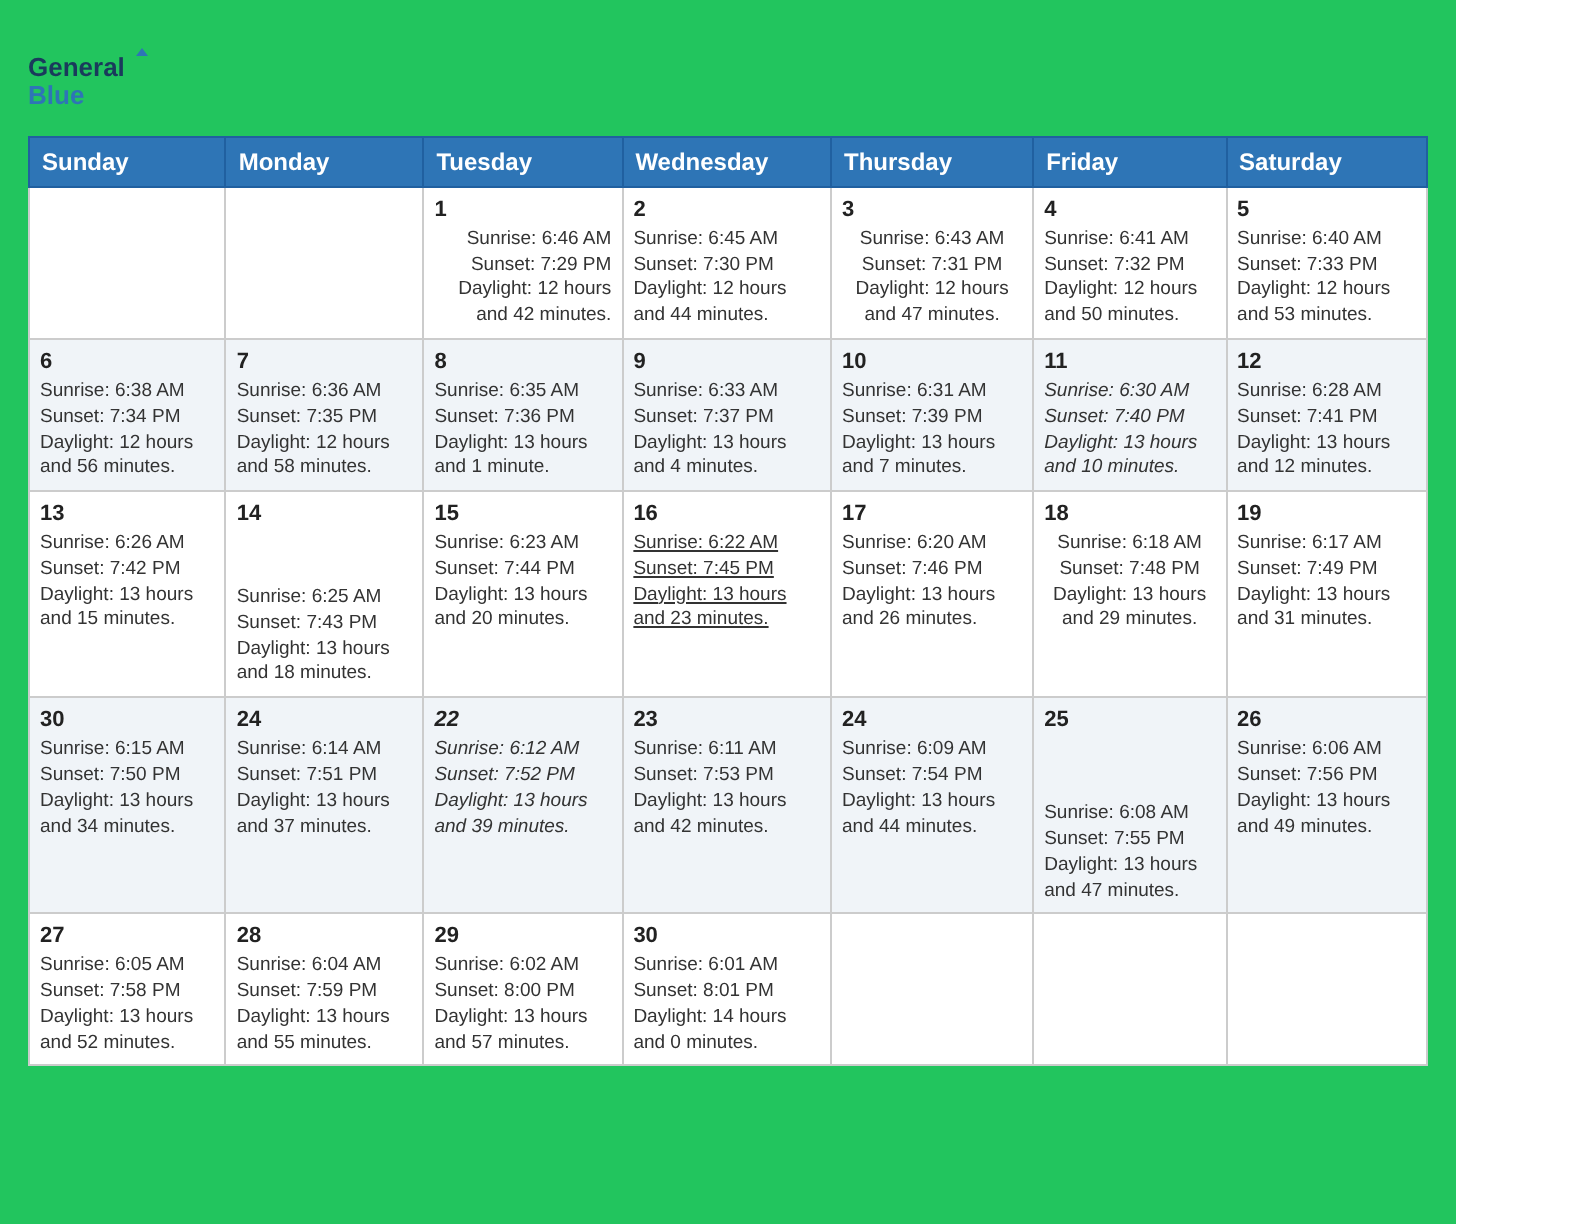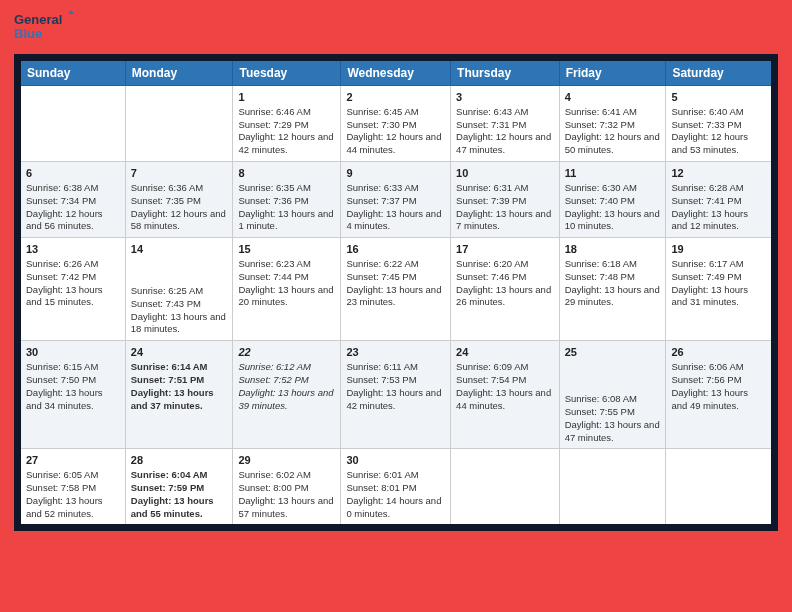--- a/index.html
+++ b/index.html
@@ -4,24 +4,24 @@
   <style>
     * { box-sizing: border-box; margin: 0; padding: 0; }
     body {
       font-family: Arial, sans-serif;
       background: #fff;
       width: 792px;
       height: 612px;
       overflow: hidden;
     }
     .page {
-      width: 792px;
+      width: 728px;
       min-height: 612px;
-      background: #ef4444;
-      padding: 10px 14px 10px 14px;
+      background: #22c55e;
+      padding: 24px 14px 10px 14px;
     }
     .header {
       display: flex;
       justify-content: space-between;
       align-items: flex-start;
       margin-bottom: 8px;
     }
     .logo {
       display: flex;
       align-items: center;
@@ -36,21 +36,21 @@
       color: #1a3a5c;
       line-height: 1.1;
     }
     .subtitle {
       font-size: 14px;
       color: #333;
     }
     .calendar {
       width: 100%;
       border-collapse: collapse;
-      border: 7px solid #0f172a;
+      border: 1px solid #0f172a;
     }
     .calendar th {
       background: #2e75b6;
       color: #fff;
       font-size: 12px;
       font-weight: bold;
       padding: 5px 6px;
       text-align: left;
       border: 1px solid #2060a0;
     }
@@ -112,33 +112,33 @@
           <th>Friday</th>
           <th>Saturday</th>
         </tr>
     </thead>
     <tbody id="calendar-body">
     <tr>
           <td class="empty-cell"></td>
           <td class="empty-cell"></td>
           <td>
             <span class="day-num">1</span>
-            <div class="day-info" style="white-space: pre-line;">Sunrise: 6:46 AM
+            <div class="day-info" style="white-space: pre-line; text-align: right;">Sunrise: 6:46 AM
 Sunset: 7:29 PM
 Daylight: 12 hours and 42 minutes.</div>
           </td>
           <td>
             <span class="day-num">2</span>
             <div class="day-info" style="white-space: pre-line;">Sunrise: 6:45 AM
 Sunset: 7:30 PM
 Daylight: 12 hours and 44 minutes.</div>
           </td>
           <td>
             <span class="day-num">3</span>
-            <div class="day-info" style="white-space: pre-line;">Sunrise: 6:43 AM
+            <div class="day-info" style="white-space: pre-line; text-align: center;">Sunrise: 6:43 AM
 Sunset: 7:31 PM
 Daylight: 12 hours and 47 minutes.</div>
           </td>
           <td>
             <span class="day-num">4</span>
             <div class="day-info" style="white-space: pre-line;">Sunrise: 6:41 AM
 Sunset: 7:32 PM
 Daylight: 12 hours and 50 minutes.</div>
           </td>
           <td>
@@ -174,21 +174,21 @@
 Daylight: 13 hours and 4 minutes.</div>
           </td>
           <td style="background: rgb(240, 244, 248);">
             <span class="day-num">10</span>
             <div class="day-info" style="white-space: pre-line;">Sunrise: 6:31 AM
 Sunset: 7:39 PM
 Daylight: 13 hours and 7 minutes.</div>
           </td>
           <td style="background: rgb(240, 244, 248);">
             <span class="day-num">11</span>
-            <div class="day-info" style="white-space: pre-line;">Sunrise: 6:30 AM
+            <div class="day-info" style="white-space: pre-line; font-style: italic;">Sunrise: 6:30 AM
 Sunset: 7:40 PM
 Daylight: 13 hours and 10 minutes.</div>
           </td>
           <td style="background: rgb(240, 244, 248); margin-left: 12px;">
             <span class="day-num">12</span>
             <div class="day-info" style="white-space: pre-line;">Sunrise: 6:28 AM
 Sunset: 7:41 PM
 Daylight: 13 hours and 12 minutes.</div>
           </td>
         </tr>
@@ -206,53 +206,53 @@
 Daylight: 13 hours and 18 minutes.</div>
           </td>
           <td>
             <span class="day-num">15</span>
             <div class="day-info" style="white-space: pre-line;">Sunrise: 6:23 AM
 Sunset: 7:44 PM
 Daylight: 13 hours and 20 minutes.</div>
           </td>
           <td>
             <span class="day-num">16</span>
-            <div class="day-info" style="white-space: pre-line;">Sunrise: 6:22 AM
+            <div class="day-info" style="white-space: pre-line; text-decoration: underline;">Sunrise: 6:22 AM
 Sunset: 7:45 PM
 Daylight: 13 hours and 23 minutes.</div>
           </td>
           <td>
             <span class="day-num">17</span>
             <div class="day-info" style="white-space: pre-line;">Sunrise: 6:20 AM
 Sunset: 7:46 PM
 Daylight: 13 hours and 26 minutes.</div>
           </td>
           <td>
             <span class="day-num">18</span>
-            <div class="day-info" style="white-space: pre-line;">Sunrise: 6:18 AM
+            <div class="day-info" style="white-space: pre-line; text-align: center;">Sunrise: 6:18 AM
 Sunset: 7:48 PM
 Daylight: 13 hours and 29 minutes.</div>
           </td>
           <td>
             <span class="day-num">19</span>
             <div class="day-info" style="white-space: pre-line;">Sunrise: 6:17 AM
 Sunset: 7:49 PM
 Daylight: 13 hours and 31 minutes.</div>
           </td>
         </tr>
         <tr>
           <td style="background: rgb(240, 244, 248);">
             <span class="day-num">30</span>
             <div class="day-info" style="white-space: pre-line;">Sunrise: 6:15 AM
 Sunset: 7:50 PM
 Daylight: 13 hours and 34 minutes.</div>
           </td>
           <td style="background: rgb(240, 244, 248);">
             <span class="day-num">24</span>
-            <div class="day-info" style="white-space: pre-line; font-weight: bold;">Sunrise: 6:14 AM
+            <div class="day-info" style="white-space: pre-line;">Sunrise: 6:14 AM
 Sunset: 7:51 PM
 Daylight: 13 hours and 37 minutes.</div>
           </td>
           <td style="background: rgb(240, 244, 248); font-style: italic;">
             <span class="day-num">22</span>
             <div class="day-info" style="white-space: pre-line;">Sunrise: 6:12 AM
 Sunset: 7:52 PM
 Daylight: 13 hours and 39 minutes.</div>
           </td>
           <td style="background: rgb(240, 244, 248);">
@@ -282,21 +282,21 @@
         </tr>
         <tr>
           <td>
             <span class="day-num">27</span>
             <div class="day-info" style="white-space: pre-line;">Sunrise: 6:05 AM
 Sunset: 7:58 PM
 Daylight: 13 hours and 52 minutes.</div>
           </td>
           <td>
             <span class="day-num">28</span>
-            <div class="day-info" style="white-space: pre-line; font-weight: bold;">Sunrise: 6:04 AM
+            <div class="day-info" style="white-space: pre-line;">Sunrise: 6:04 AM
 Sunset: 7:59 PM
 Daylight: 13 hours and 55 minutes.</div>
           </td>
           <td>
             <span class="day-num">29</span>
             <div class="day-info" style="white-space: pre-line;">Sunrise: 6:02 AM
 Sunset: 8:00 PM
 Daylight: 13 hours and 57 minutes.</div>
           </td>
           <td>

